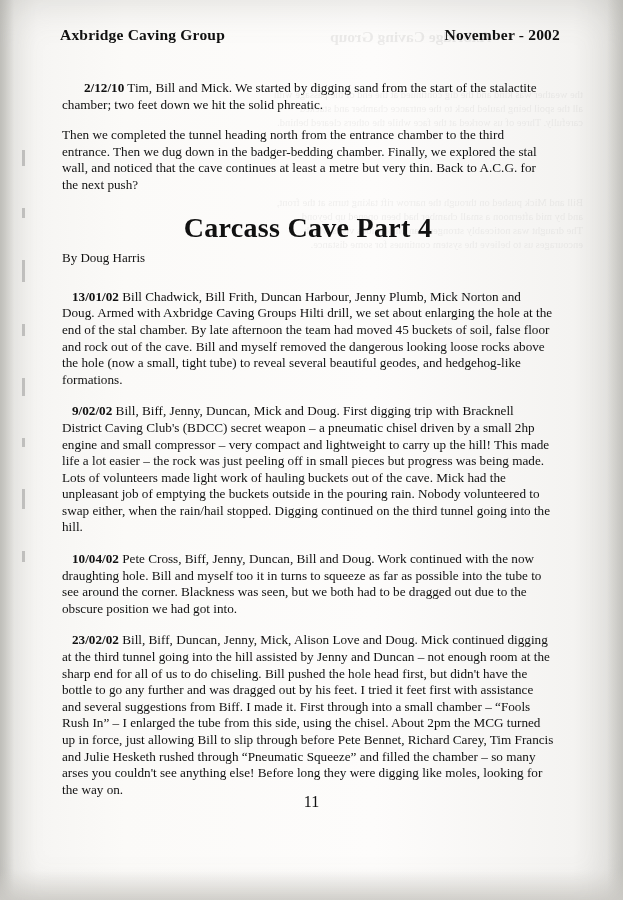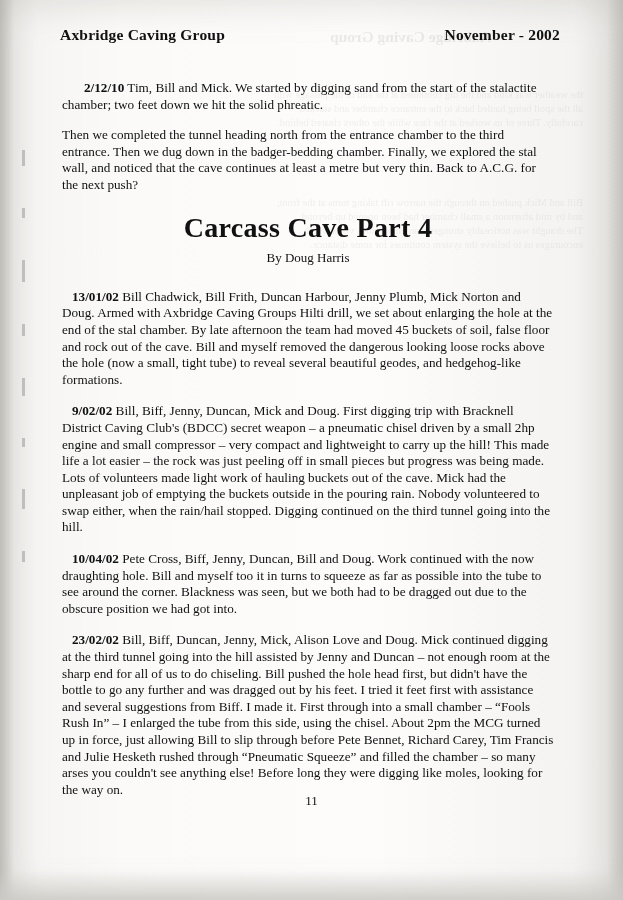--- a/index.html
+++ b/index.html
@@ -88,38 +88,37 @@
   }
   .b { font-weight: bold; }
   .title {
     text-align: center;
     font-weight: bold;
     font-size: 28px;
     margin: 26px 0 14px 0;
     letter-spacing: .3px;
   }
   .byline {
-    text-align: center;
     font-size: 13px;
     margin: 0 0 22px 0;
   }
   .entry {
     margin: 0 0 15px 0;
   }
   .entry .date {
     font-weight: bold;
     margin-left: 10px;
   }
   .folio {
     position: absolute;
     top: 793px;
     left: 0;
     width: 623px;
     text-align: center;
-    font-size: 13px;
+    font-size: 16px;
   }
   .vignette {
     position: absolute;
     inset: 0;
     pointer-events: none;
     box-shadow: inset 0 0 40px rgba(120,118,112,0.25);
   }
   .scan-edge-left {
     position: absolute;
     left: 0; top: 0; bottom: 0; width: 14px;

